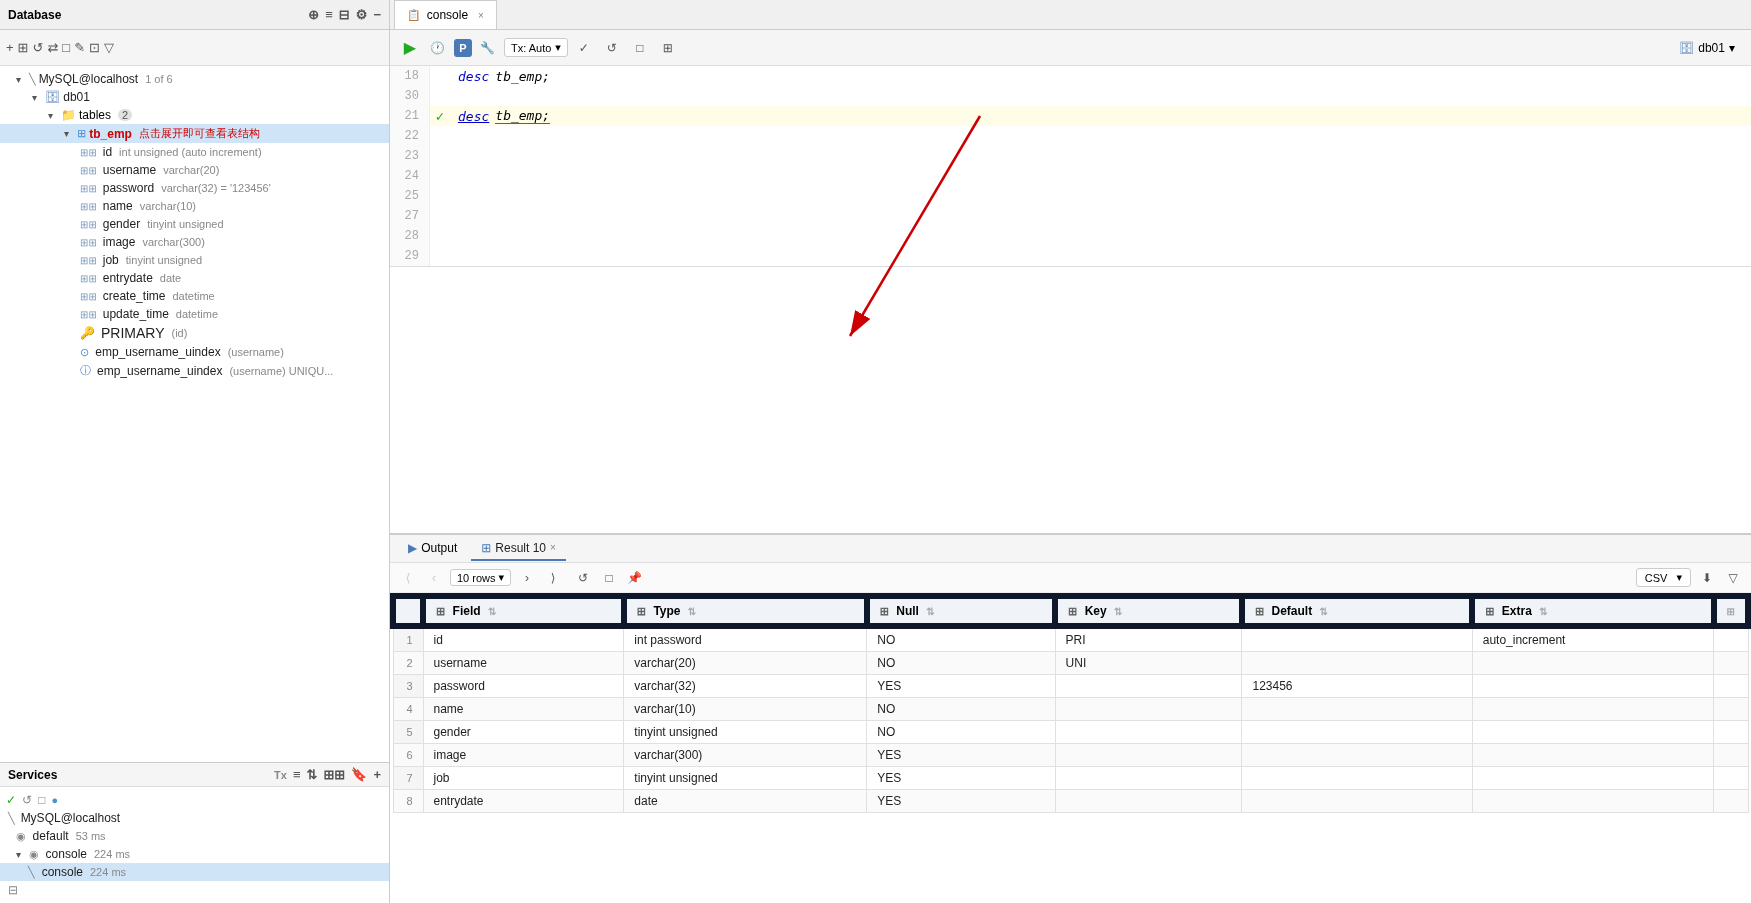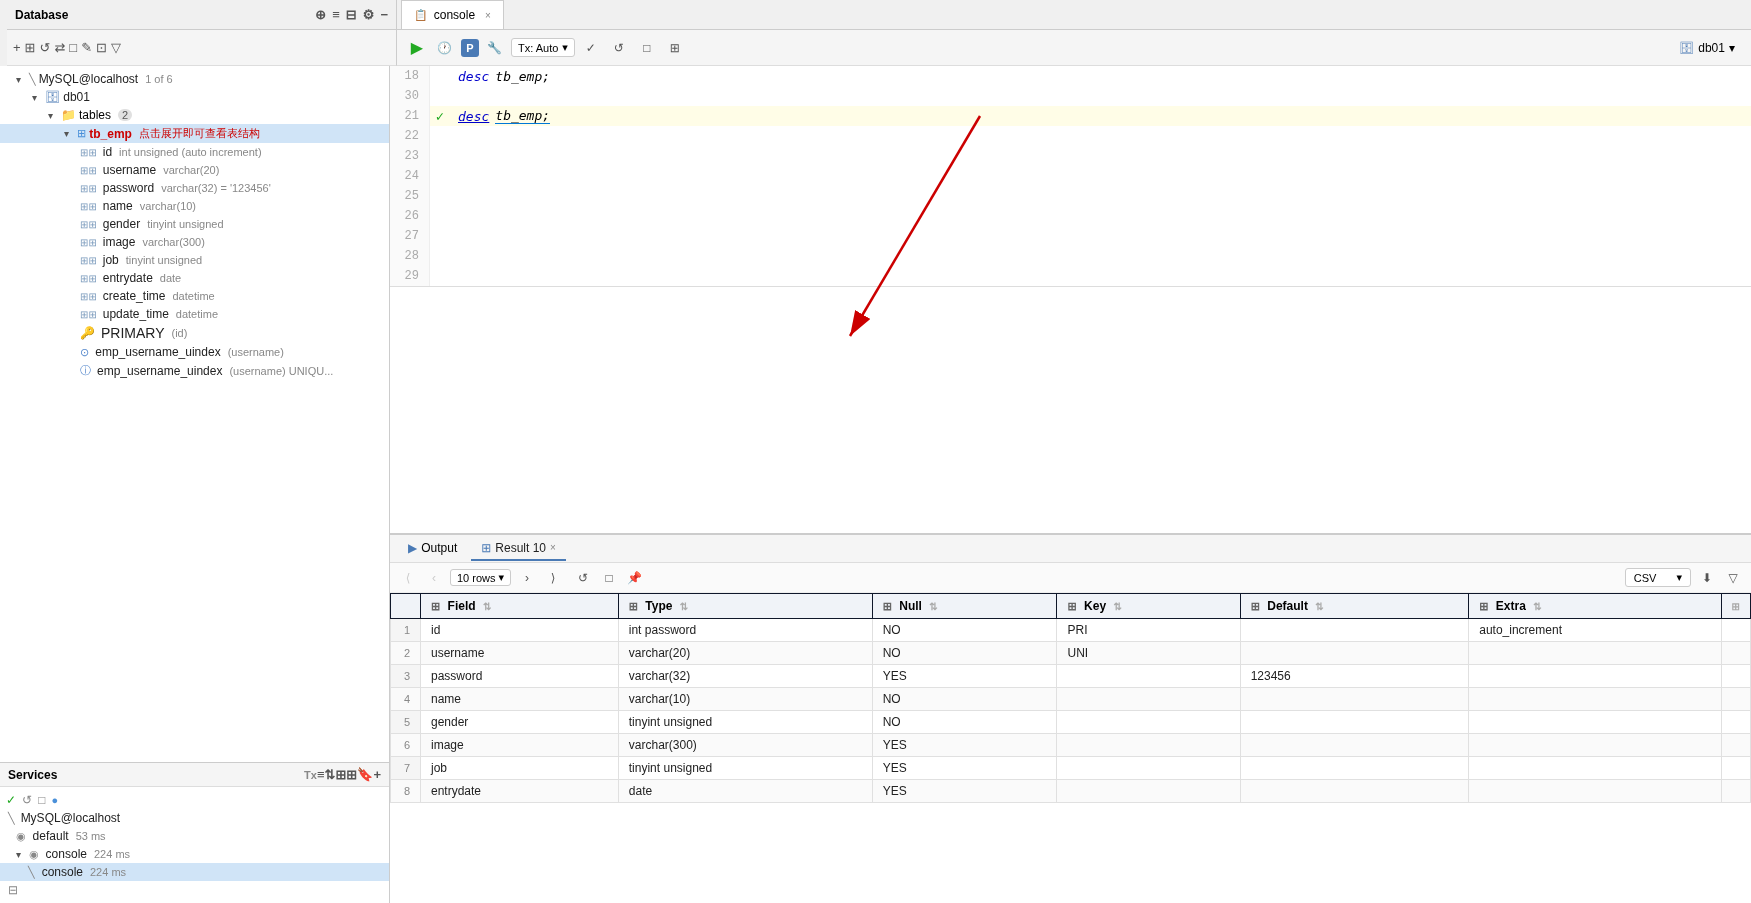--- a/index.html
+++ b/index.html
@@ -204,39 +204,39 @@
     }
     .nav-btn {
       display: flex; align-items: center; justify-content: center;
       width: 20px; height: 20px;
       cursor: pointer; color: #555; font-size: 12px;
       border-radius: 2px;
     }
     .nav-btn.disabled { color: #ccc; cursor: default; }
     .csv-btn {
       margin-left: auto;
-      display: flex; align-items: center; gap: 20px;
+      display: flex; align-items: center; gap: 9px;
       border: 1px solid #ccc; border-radius: 3px;
       padding: 2px 8px; background: #fff; cursor: pointer; font-size: 11px;
     }
 
     
     .results-table-wrap {
       flex: 1;
       overflow: auto;
     }
     table {
       border-collapse: collapse;
       width: 100%;
       font-size: 12px;
       font-family: 'Segoe UI', Arial, sans-serif;
     }
     th {
       background: #f0f3f8;
-      border: 1px solid #0f172a;
+      border: 6px solid #0f172a;
       padding: 5px 10px;
       text-align: left;
       font-weight: 600;
       white-space: nowrap;
       position: sticky;
       top: 0;
     }
     th .col-icon { color: #666; font-size: 11px; margin-right: 4px; }
     td {
       border: 1px solid #e0e0e0;
@@ -250,21 +250,20 @@
       background: #f5f5f5;
       color: #888;
       text-align: right;
       width: 30px;
       font-size: 11px;
     }
 
     .full-header {
       display: flex;
       flex-direction: column;
-      margin-left: 7px;
     }
 
     .top-row {
       display: flex;
       height: 30px;
     }
 
     .db-title-bar {
       width: 390px;
       background: #f0f0f0;
@@ -494,21 +493,21 @@
       <div class="tree-item tree-indent-5">
         <span style="color:#5588cc; font-size:11px;">ⓘ</span>
         <span style="color:#222; font-size:12px; margin-left:3px;">emp_username_uindex</span>
         <span class="tree-meta">(username) UNIQU...</span>
       </div>
     </div>
 
     <div class="services-panel">
       <div class="services-header">
         <span>Services</span>
-        <div style="display:flex; align-items:center; ">
+        <div style="display:flex; align-items:center; gap:6px;">
           <span style="font-size:11px; color:#888;">Tx</span>
           <span class="icon-btn">≡</span>
           <span class="icon-btn">⇅</span>
           <span class="icon-btn">⊞⊞</span>
           <span class="icon-btn">🔖</span>
           <span class="icon-btn">+</span>
         </div>
       </div>
       <div class="services-tree">
 
@@ -585,25 +584,20 @@
           <div class="line-gutter"></div>
           <div class="line-content"></div>
         </div>
         <div class="code-line">
           <div class="line-number">24</div>
           <div class="line-gutter"></div>
           <div class="line-content"></div>
         </div>
         <div class="code-line">
           <div class="line-number">25</div>
-          <div class="line-gutter"></div>
-          <div class="line-content"></div>
-        </div>
-        <div class="code-line">
-          <div class="line-number">26</div>
           <div class="line-gutter"></div>
           <div class="line-content"></div>
         </div>
         <div class="code-line">
           <div class="line-number">27</div>
           <div class="line-gutter"></div>
           <div class="line-content"></div>
         </div>
         <div class="code-line">
           <div class="line-number">28</div>

